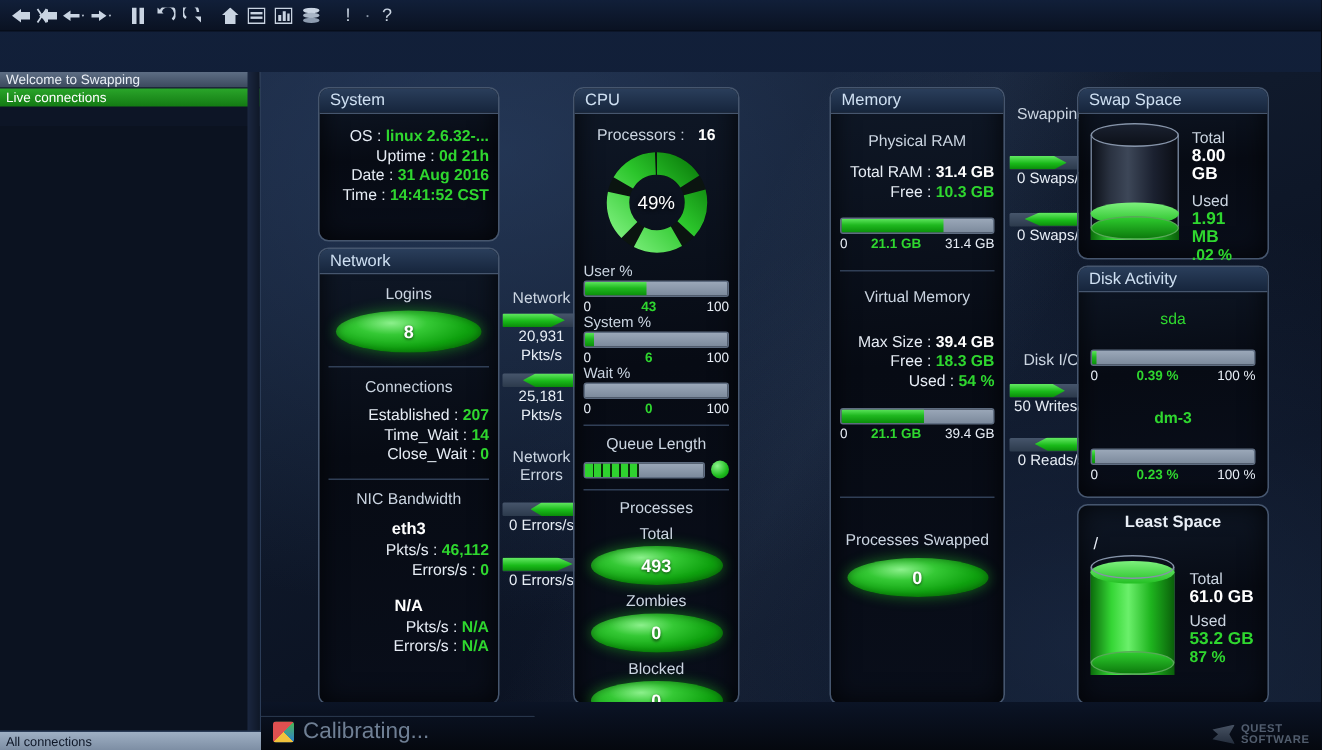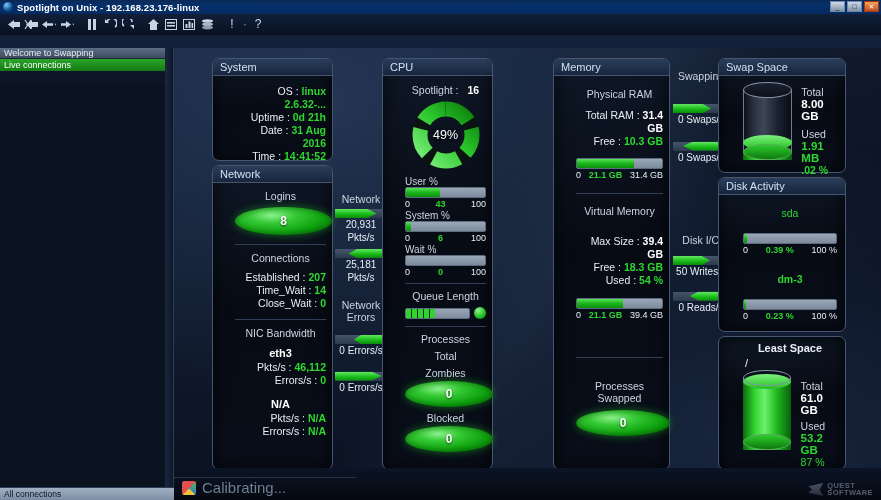--- a/index.html
+++ b/index.html
@@ -89,21 +89,21 @@
   }
 
   
   .panel{ position:absolute; border:1px solid #46566e; border-radius:7px;
      background:linear-gradient(175deg,#0f1827 0%,#070b14 45%,#090e1a 100%);
      box-shadow:inset 0 0 18px rgba(0,0,0,.8); }
   .panel-title{ position:absolute; left:0; top:0; right:0; height:17px;
      border-bottom:1px solid #46566e; border-radius:6px 6px 0 0;
      background:linear-gradient(180deg,#2a3e5b,#16253c);
      color:#cfe0f2; font-size:11px; padding-left:7px; display:flex; align-items:center;}
-  .panel-inner{ position:absolute; left:0; right:0; top:17px; bottom:0; padding:4px 6px;margin-left:16px; }
+  .panel-inner{ position:absolute; left:0; right:0; top:17px; bottom:0; padding:4px 6px; }
   .sub{ border-top:1px solid #303f56; }
 
   .ctr{ text-align:center; }
   .lbl{ color:#cbd5e1; font-size:10.5px; }
   .kv{ text-align:right; color:#e7edf5; font-size:10.5px; line-height:13px;}
   .kv .v{ color:#2fd72f; font-weight:bold; }
   .kv .vw{ color:#ffffff; font-weight:bold; }
 
   
   .loz{ margin:2px auto; border-radius:50%/50%;
@@ -173,29 +173,20 @@
      opacity:.55;}
   #quest .qmark{ width:15px;height:13px;
      background:linear-gradient(180deg,#7d8ca0,#3c4a5e); clip-path:polygon(0 25%,100% 0,75% 50%,100% 100%,0 75%,25% 50%);}
   #quest .qtxt{ line-height:6.5px; font-size:7.5px; color:#8fa0b6; font-weight:bold; letter-spacing:.4px;}
 </style>
 </head>
 <body>
 
 <div id="window">
 
-  <div id="titlebar">
-    <div class="tb-icon"></div>
-    <div class="tb-text">Spotlight on Unix - 192.168.23.176-linux</div>
-    <div id="wbtns">
-      <div>_</div>
-      <div>□</div>
-      <div class="close">✕</div>
-    </div>
-  </div>
 
 
   <div id="toolbar">
     <div class="tbtn">
       <svg width="15" height="11" viewBox="0 0 15 11">
           <path d="M14 3h-6V1L2 5.5 8 10V8h6z" fill="#c9d4e2"></path>
         </svg>
       </div>
     <div class="tbtn">
       <svg width="15" height="11" viewBox="0 0 15 11">
@@ -373,21 +364,21 @@
             <i style="width:90%"></i>
           </div>
         <div class="flowlbl">0 Errors/s</div>
       </div>
 
       <div class="panel" style="left:208px; top:10px; width:111px; height:412px;">
         <div class="panel-title">CPU</div>
         <div class="panel-inner">
 
           <div class="ctr" style="margin-top:4px;font-size:10.5px">
-            <span class="lbl">Spotlight :</span>
+            <span class="lbl">Processors :</span>
             <span style="color:#fff;font-weight:bold;margin-left:6px">16</span>
           </div>
 
           <div class="donut">
             <svg width="74" height="74" viewBox="0 0 74 74">
               <defs>
                 <linearGradient id="gdonut" x1="0" y1="0" x2="1" y2="1">
                   <stop offset="0%" stop-color="#7df07d"></stop>
                     <stop offset="55%" stop-color="#2bc52b"></stop>
                   <stop offset="100%" stop-color="#0c800c"></stop>
@@ -440,20 +431,21 @@
                 <i style="width:46%"></i>
               </div>
             <div style="width:12px;height:12px;border-radius:50%;flex:none;
                  background:radial-gradient(circle at 35% 30%,#8ef58e,#1cba1c 60%,#0a7a0a);"></div>
           </div>
 
           <div class="sub" style="margin-top:7px"></div>
           <div class="ctr lbl" style="margin-top:6px">Processes</div>
 
           <div class="ctr lbl" style="margin-top:5px;font-size:10.5px">Total</div>
+          <div class="loz" style="width:88px;height:26px">493</div>
 
           <div class="ctr lbl" style="margin-top:5px;font-size:10.5px">Zombies</div>
           <div class="loz" style="width:88px;height:26px">0</div>
 
           <div class="ctr lbl" style="margin-top:5px;font-size:10.5px">Blocked</div>
           <div class="loz" style="width:88px;height:26px">0</div>
         </div>
       </div>
 
 
@@ -593,21 +585,21 @@
               <div class="fill" style="height:87%"></div>
               <div class="fill-top" style="top:4px"></div>
               <div class="bot"></div>
               <div class="top" style="top:0; background:transparent"></div>
             </div>
             <div style="padding-top:10px">
               <div class="lbl" style="font-size:10.5px">Total</div>
               <div style="color:#fff;font-weight:bold;font-size:11.5px">61.0 GB</div>
               <div class="lbl" style="font-size:10.5px;margin-top:4px">Used</div>
               <div style="color:#2fd72f;font-weight:bold;font-size:11.5px">53.2 GB</div>
-              <div style="color:#2fd72f;font-weight:normal;font-size:10.5px">87 %</div>
+              <div style="color:#2fd72f;font-weight:bold;font-size:10.5px">87 %</div>
             </div>
           </div>
         </div>
       </div>
 
       <div id="botbar">
         <div id="calib">
           <span class="cico"></span>
           <span class="ctext">Calibrating...</span>
         </div>

